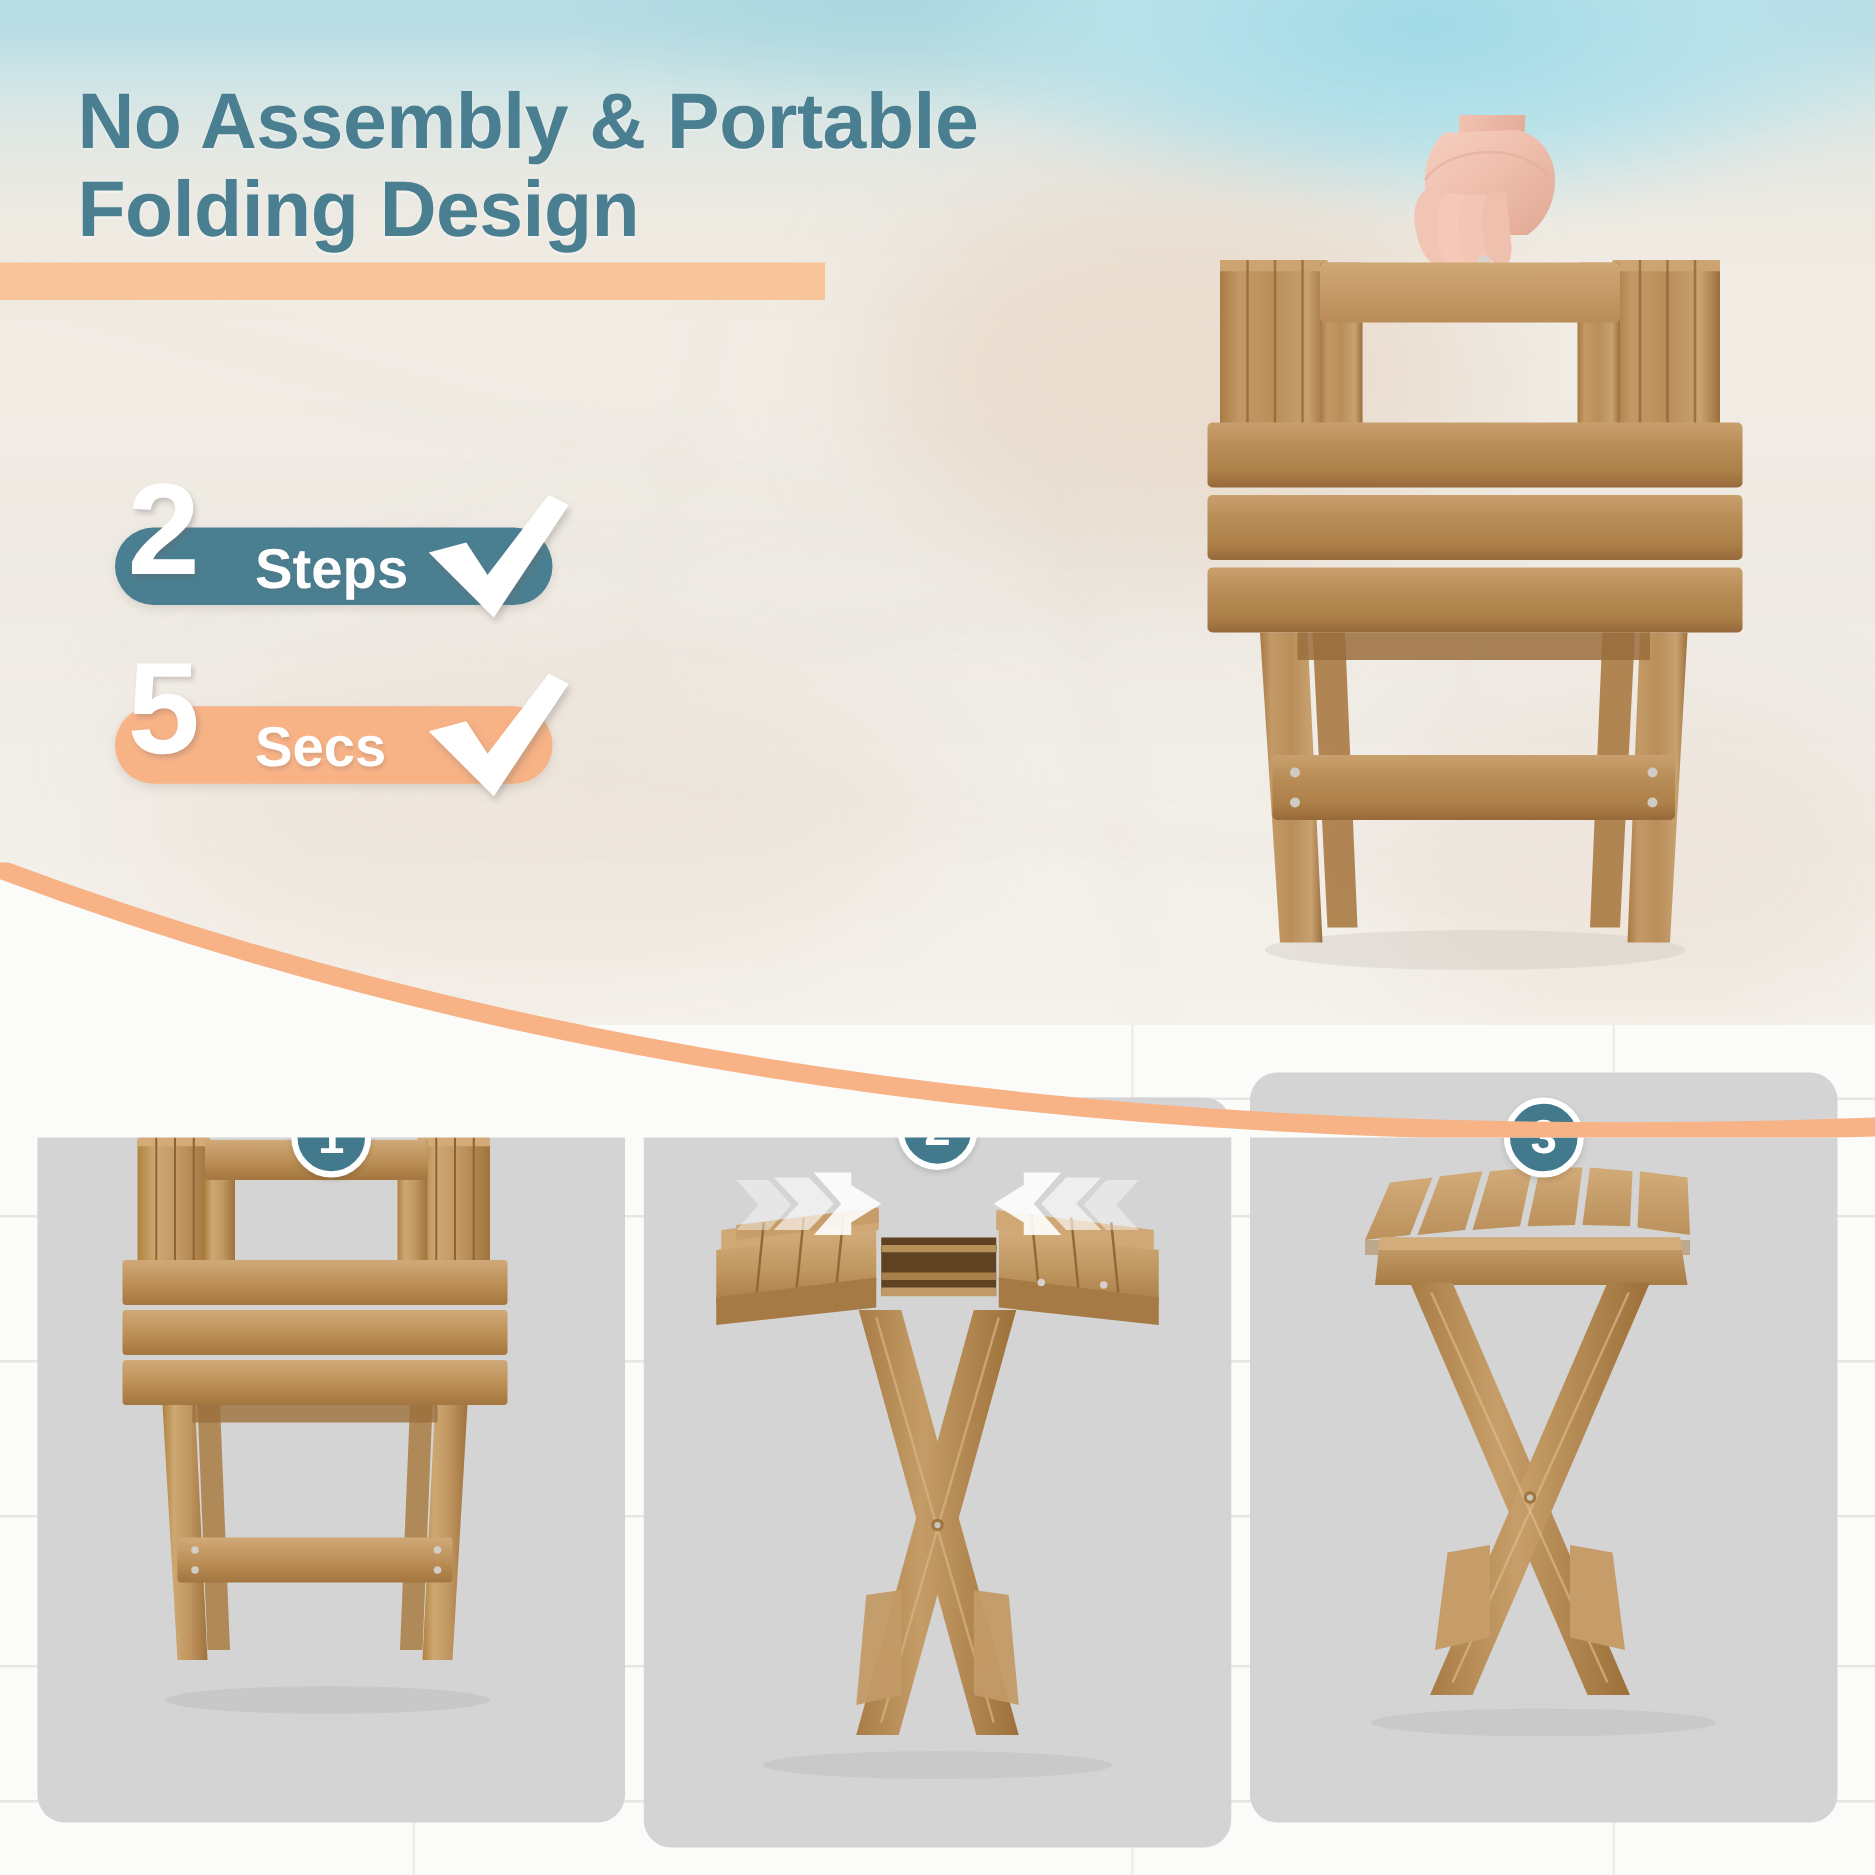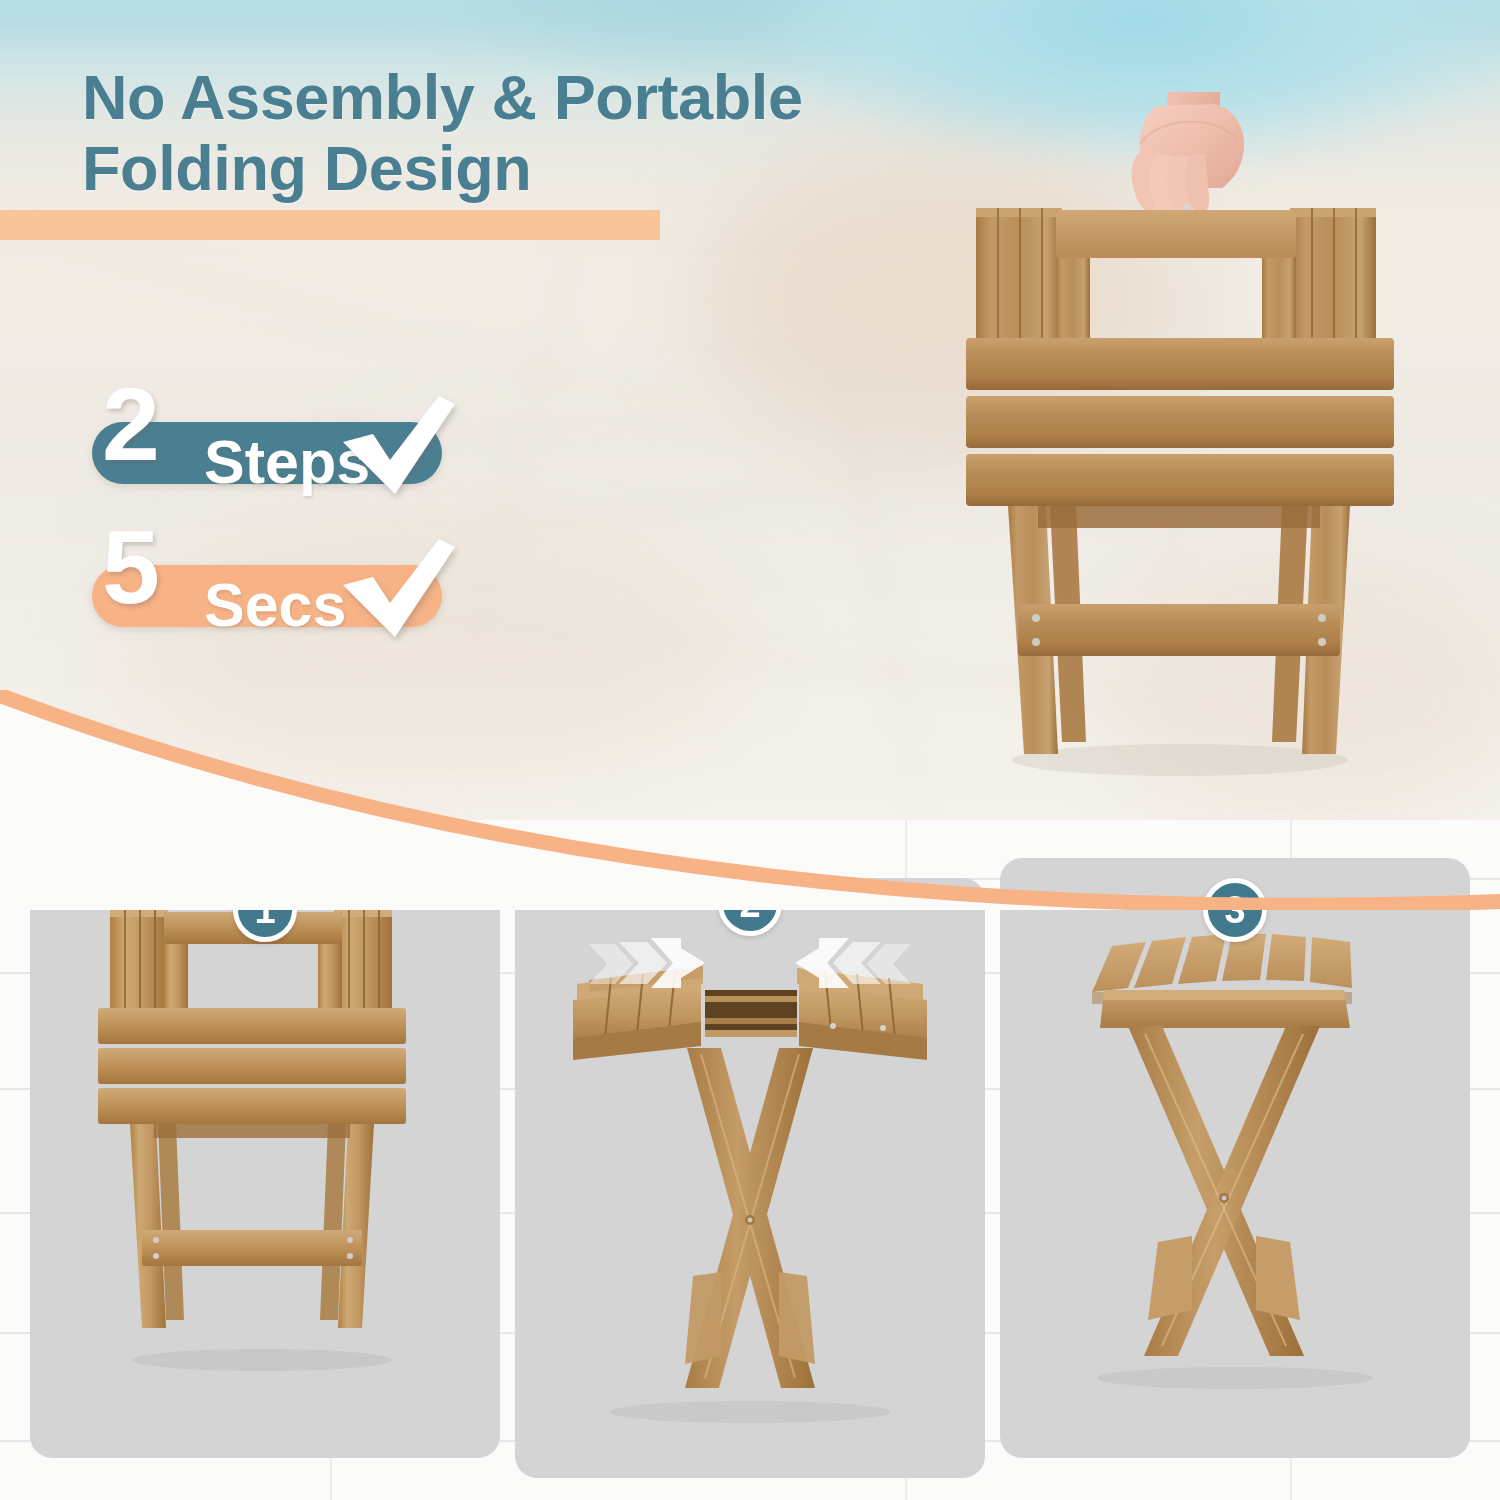--- a/index.html
+++ b/index.html
@@ -48,21 +48,20 @@
   .b3 { left:1100px; top:560px; width:420px; height:260px; background:rgba(232,220,206,.45); }
 
   
   .headline {
     position:absolute; left:62px; top:62px; width:960px; z-index:8;
   }
   .headline h1 {
     font-size:63px; line-height:1.12; font-weight:bold;
     color:#4a7f91; letter-spacing:-0.4px; white-space:pre-line;
     text-shadow:0 1px 2px rgba(255,255,255,.55);
-    margin-left:20px;
   }
   .hl-underline {
     position:absolute; left:-62px; top:148px; width:660px; height:30px;
     background:#f8c094; z-index:-1; opacity:.92;
   }
 
   
   .badges { position:absolute; left:92px; top:400px; z-index:9; }
   .badge-row { position:relative; height:105px; }
   .badge-pill {
@@ -72,21 +71,21 @@
   }
   .badge-teal  { background:#4a7f91; width:350px; }
   .badge-orange{ background:#f7b286; width:350px; }
   .badge-num {
     position:absolute; left:10px; top:-28px;
     font-size:104px; font-weight:bold; color:#ffffff; line-height:1;
     text-shadow:2px 3px 4px rgba(110,100,95,.30);
   }
   .badge-label {
     position:absolute; left:112px; top:32px;
-    font-size:61px; font-weight:bold; color:#ffffff; line-height:1;
+    font-size:45px; font-weight:bold; color:#ffffff; line-height:1;
     text-shadow:1px 2px 3px rgba(110,100,95,.22);
   }
   .badge-check { position:absolute; left:243px; top:-10px; width:125px; height:110px; }
 
   
   .hero-table { position:absolute; left:960px; top:92px; width:440px; height:690px; z-index:6; }
 
   
   .divider { position:absolute; left:0; top:690px; width:1500px; height:220px; z-index:10; }
 

